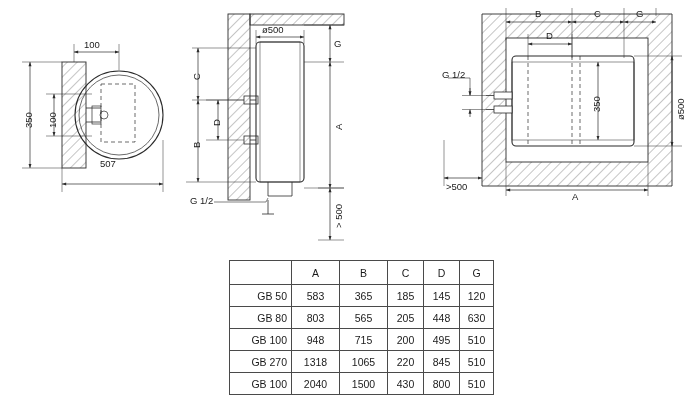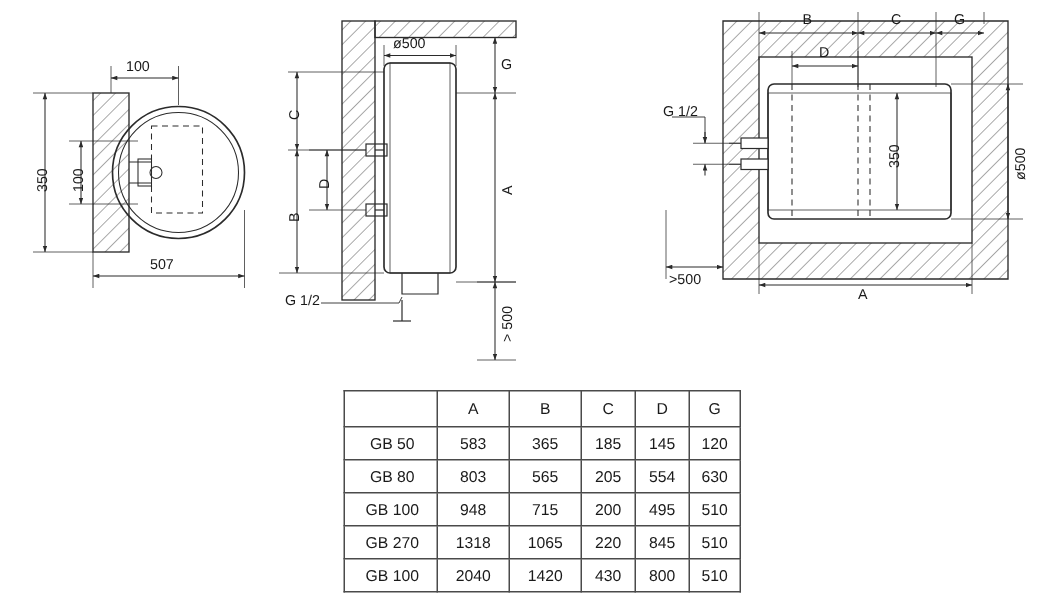--- a/index.html
+++ b/index.html
@@ -45,21 +45,21 @@
   #spec-table td, #spec-table th {
     border: 1px solid #4a4a4a;
     height: 22px;
     padding: 0 4px;
     font-weight: normal;
     text-align: center;
     vertical-align: middle;
     box-sizing: border-box;
   }
   #spec-table td.model {
-    text-align: center;
+    text-align: right;
     width: 62px;
     padding-left: 6px;
   }
   #spec-table td.val-a { width: 48px; }
   #spec-table td.val-b { width: 48px; }
   #spec-table td.val-c { width: 36px; }
   #spec-table td.val-d { width: 36px; }
   #spec-table td.val-g { width: 34px; }
   #spec-table tr.head td.model { border-left: 1px solid #4a4a4a; }
   #spec-table tr.head td { height: 24px; }
@@ -205,21 +205,21 @@
       <line x1="506" y1="162" x2="506" y2="196" stroke-width="0.5"></line>
       <line x1="648" y1="162" x2="648" y2="196" stroke-width="0.5"></line>
       <line x1="506" y1="190" x2="648" y2="190" marker-start="url(#arrStart)" marker-end="url(#arrEnd)" stroke-width="0.7"></line>
 
     </g>
   </svg>
 
   <div class="lbl" style="left:84px; top:40px;">100</div>
   <div class="lbl vert" style="left:24px; top:128px;">350</div>
   <div class="lbl vert" style="left:48px; top:128px;">100</div>
-  <div class="lbl" style="left:100px; top:172px;">507</div>
+  <div class="lbl" style="left:100px; top:159px;">507</div>
 
   <div class="lbl" style="left:262px; top:25px;">ø500</div>
   <div class="lbl" style="left:334px; top:39px;">G</div>
   <div class="lbl vert" style="left:192px; top:80px;">C</div>
   <div class="lbl vert" style="left:212px; top:126px;">D</div>
   <div class="lbl vert" style="left:192px; top:148px;">B</div>
   <div class="lbl vert" style="left:334px; top:130px;">A</div>
   <div class="lbl" style="left:190px; top:196px;">G 1/2</div>
   <div class="lbl vert" style="left:334px; top:228px;">&gt; 500</div>
 
@@ -249,21 +249,21 @@
         <td class="val-b">365</td>
         <td class="val-c">185</td>
         <td class="val-d">145</td>
         <td class="val-g">120</td>
       </tr>
       <tr>
         <td class="model">GB 80</td>
         <td class="val-a">803</td>
         <td class="val-b">565</td>
         <td class="val-c">205</td>
-        <td class="val-d">554</td>
+        <td class="val-d">448</td>
         <td class="val-g">630</td>
       </tr>
       <tr>
         <td class="model">GB 100</td>
         <td class="val-a">948</td>
         <td class="val-b">715</td>
         <td class="val-c">200</td>
         <td class="val-d">495</td>
         <td class="val-g">510</td>
       </tr>
@@ -271,21 +271,21 @@
         <td class="model">GB 270</td>
         <td class="val-a">1318</td>
         <td class="val-b">1065</td>
         <td class="val-c">220</td>
         <td class="val-d">845</td>
         <td class="val-g">510</td>
       </tr>
       <tr>
         <td class="model">GB 100</td>
         <td class="val-a">2040</td>
-        <td class="val-b">1420</td>
+        <td class="val-b">1500</td>
         <td class="val-c">430</td>
         <td class="val-d">800</td>
         <td class="val-g">510</td>
       </tr>
     </tbody>
   </table>
 
 </div>
 
 </body></html>

